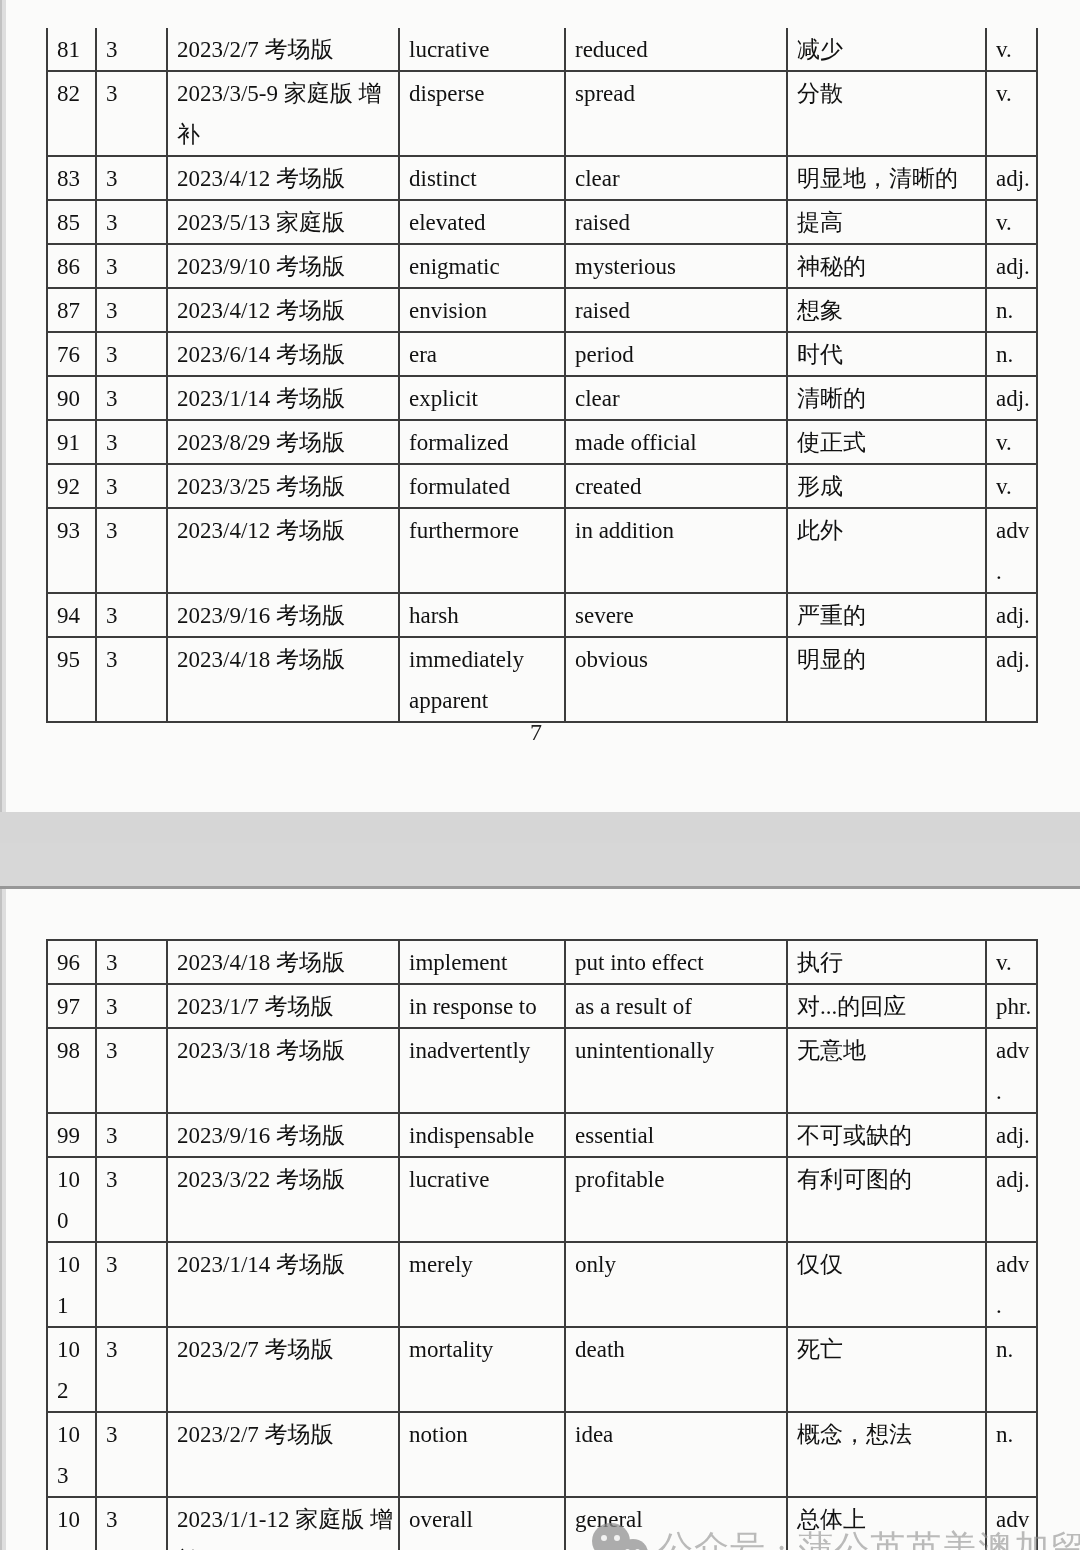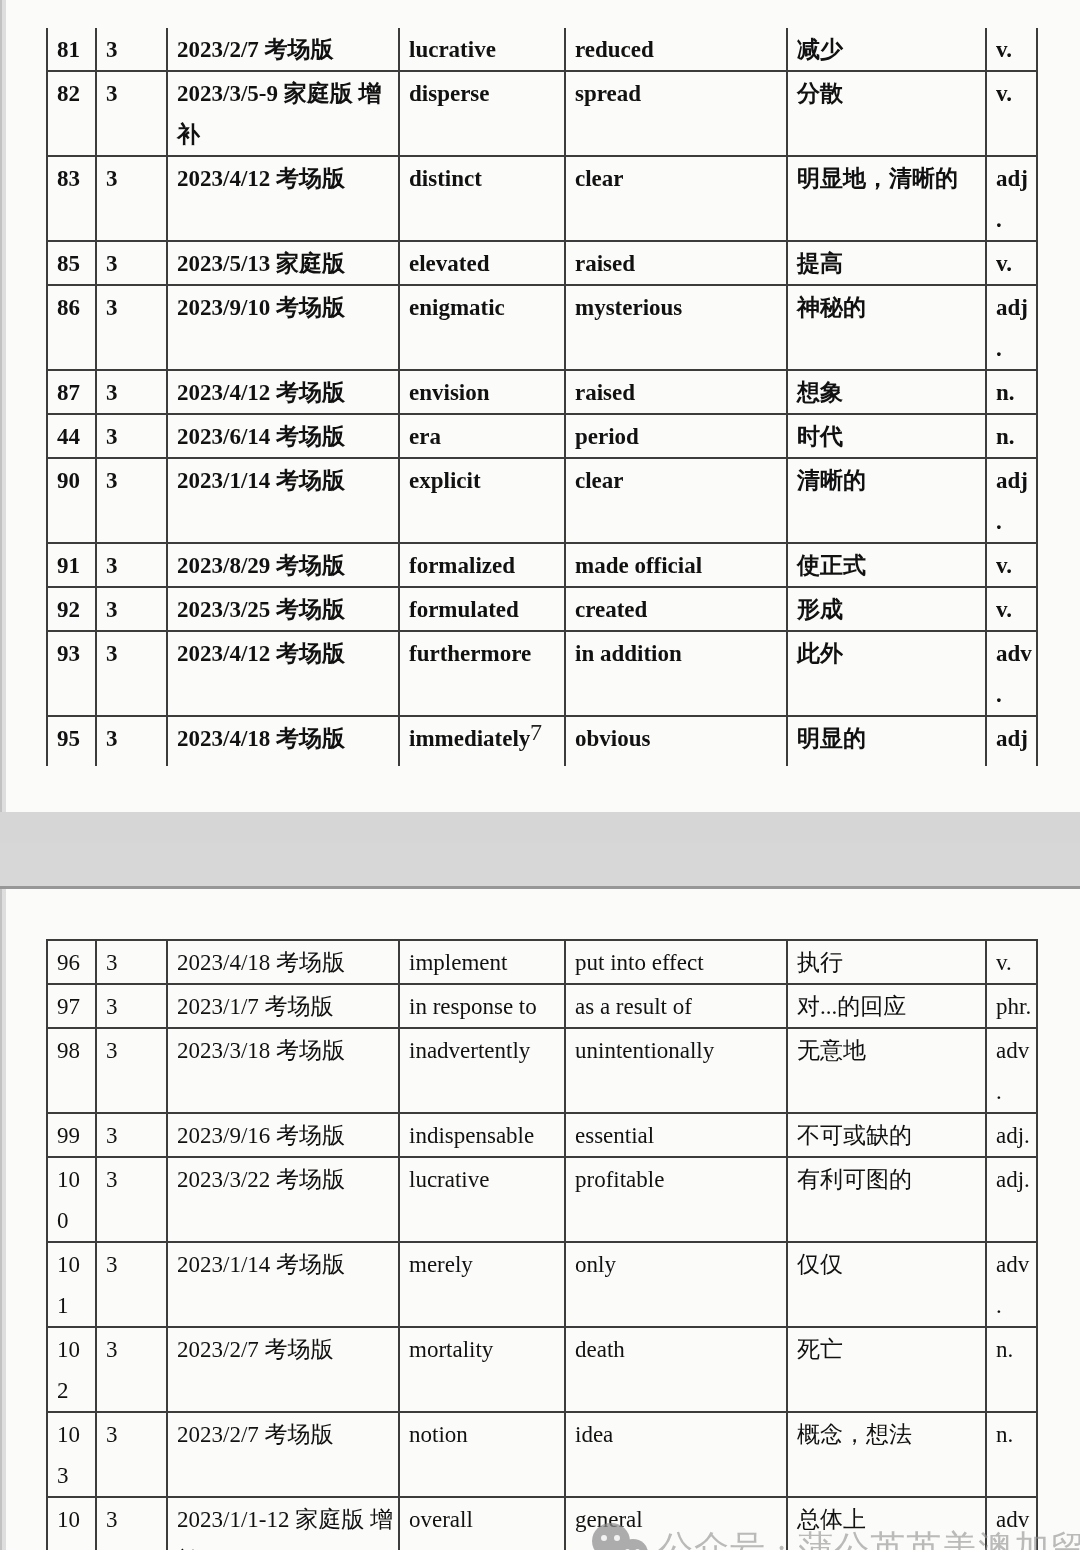--- a/index.html
+++ b/index.html
@@ -13,21 +13,21 @@
   .page::before{
     content:"";position:absolute;left:0;top:0;bottom:0;width:6px;
     background:linear-gradient(to right,#c2c2c2 2px,#dedede 2px);
   }
   #page1{top:0;height:812px;}
   #page-gap{position:absolute;left:0;top:812px;width:1080px;height:31px;background:#d6d6d6;}
   #page2{top:886px;height:707px;border-top:3px solid #979797;box-sizing:border-box;}
 
   .tbl-wrap{position:absolute;left:46px;overflow:hidden;}
   #wrap1{top:28px;width:994px;height:738px;}
-  #wrap1 table{margin-top:-2px;font-weight:bold;}
+  #wrap1 table{margin-top:-2px;}
   #wrap2{top:50px;width:994px;height:660px;}
 
   table.vocab{border-collapse:collapse;table-layout:fixed;width:990px;}
   table.vocab td{
     border:2px solid #3c3c3c;
     padding:1px 4px 0 9px;
     font-size:23px;line-height:41px;
     vertical-align:top;overflow:hidden;word-break:break-word;
   }
   table.vocab tr{height:44px;}
@@ -121,21 +121,21 @@
           <tr>
             <td>87</td>
             <td>3</td>
             <td>2023/4/12 考场版</td>
             <td>envision</td>
             <td>raised</td>
             <td>想象</td>
             <td>n.</td>
           </tr>
           <tr>
-            <td>44</td>
+            <td>76</td>
             <td>3</td>
             <td>2023/6/14 考场版</td>
             <td>era</td>
             <td>period</td>
             <td>时代</td>
             <td>n.</td>
           </tr>
           <tr>
             <td>90</td>
             <td>3</td>
@@ -164,20 +164,29 @@
             <td>v.</td>
           </tr>
           <tr>
             <td>93</td>
             <td>3</td>
             <td>2023/4/12 考场版</td>
             <td>furthermore</td>
             <td>in addition</td>
             <td>此外</td>
             <td>adv.</td>
+          </tr>
+          <tr>
+            <td>94</td>
+            <td>3</td>
+            <td>2023/9/16 考场版</td>
+            <td>harsh</td>
+            <td>severe</td>
+            <td>严重的</td>
+            <td>adj.</td>
           </tr>
           <tr class="tall">
             <td>95</td>
             <td>3</td>
             <td>2023/4/18 考场版</td>
             <td>immediately apparent</td>
             <td>obvious</td>
             <td>明显的</td>
             <td>adj.</td>
           </tr>

